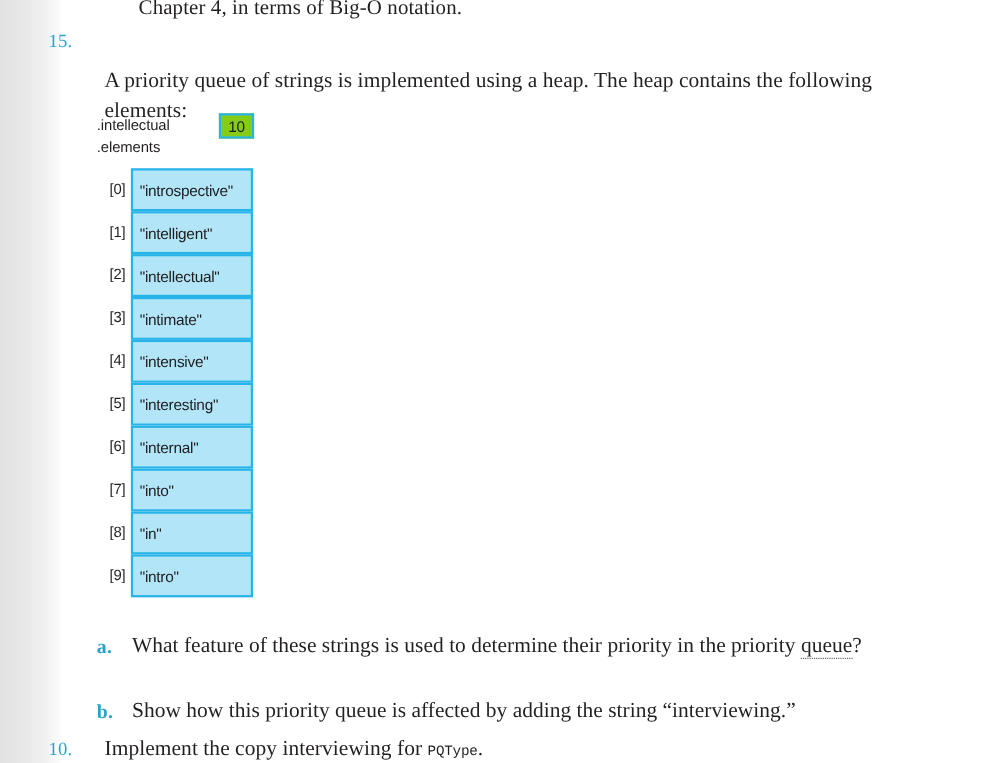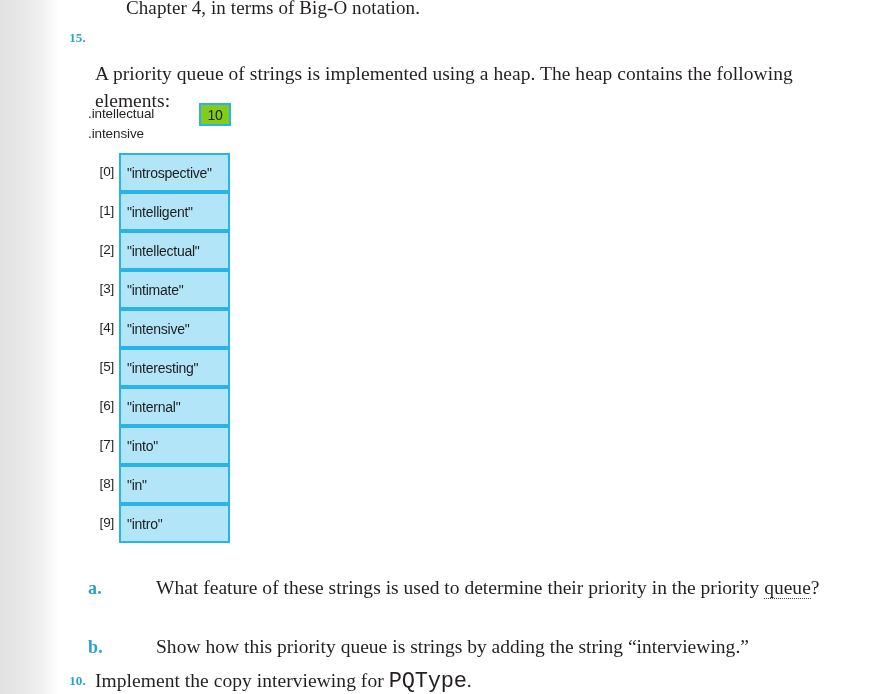--- a/index.html
+++ b/index.html
@@ -47,44 +47,44 @@
   }
 
   
   .exercise {
     position: absolute;
     display: flex;
     align-items: flex-start;
   }
   .ex-num {
     color: #2aa3cc;
-    font-weight: bold;
-    font-size: 13px;
+    font-weight: normal;
+    font-size: 17px;
     line-height: 27px;
     width: 42px;
-    text-align: right;
+    text-align: left;
     flex: 0 0 42px;
     letter-spacing: 0.2px;
   }
   .ex-body {
     font-size: 19.5px;
     line-height: 27px;
     margin-left: 9px;
     letter-spacing: 0.05px;
   }
 
   #exercise-15 { left: 44px; top: 24px; width: 800px; }
   #exercise-15 .ex-body { width: 745px; margin-top: 36px; }
 
   #exercise-16 { left: 44px; top: 667px; width: 800px; }
   #exercise-16 .ex-body { width: 760px; white-space: nowrap; }
 
   .mono {
     font-family: "Liberation Mono", "DejaVu Sans Mono", monospace;
-    font-size: 22px;
+    font-size: 13px;
     letter-spacing: -0.2px;
   }
 
   
   .diagram {
     position: absolute;
     left: 88px;
     top: 103px;
   }
   .struct-fields {
@@ -168,21 +168,20 @@
     font-weight: bold;
     font-size: 18px;
     line-height: 26px;
     flex: 0 0 32px;
     letter-spacing: 0.2px;
   }
   .sub-text {
     font-size: 19.5px;
     line-height: 26px;
     letter-spacing: 0.02px;
-    margin-left: 36px;
   }
   #subitem-a { left: 88px; top: 575px; width: 790px; }
   #subitem-a .sub-text { width: 752px; }
   #subitem-b { left: 88px; top: 634px; width: 790px; }
   #subitem-b .sub-text { width: 752px; white-space: nowrap; }
 
   
   .spellcheck {
     border-bottom: 1.5px dotted #4a4a4a;
     padding-bottom: 0px;
@@ -200,21 +199,21 @@
   <div class="exercise" id="exercise-15">
     <div class="ex-num">15.</div>
     <div class="ex-body">A priority queue of strings is implemented using a heap. The heap contains the following elements:</div>
   </div>
 
   <div class="diagram">
 
     <div class="struct-fields">
       <div class="field-label num">.intellectual</div>
       <div class="num-box">10</div>
-      <div class="field-label elem">.intensive</div>
+      <div class="field-label elem">.elements</div>
     </div>
 
     <div class="array" id="array-cells">
         <div class="array-row">
           <div class="cell-index">[0]</div>
           <div class="cell-box">"introspective"</div>
         </div>
         <div class="array-row">
           <div class="cell-index">[1]</div>
           <div class="cell-box">"intelligent"</div>
@@ -254,21 +253,21 @@
       </div>
   </div>
 
   <div class="subitem" id="subitem-a">
     <div class="sub-letter">a.</div>
     <div class="sub-text"><span>What feature of these strings is used to determine their priority in the priority </span><span class="spellcheck">queue</span><span>?</span></div>
   </div>
 
   <div class="subitem" id="subitem-b">
     <div class="sub-letter">b.</div>
-    <div class="sub-text">Show how this priority queue is strings by adding the string “interviewing.”</div>
+    <div class="sub-text">Show how this priority queue is affected by adding the string “interviewing.”</div>
   </div>
 
   <div class="exercise" id="exercise-16">
     <div class="ex-num">10.</div>
     <div class="ex-body"><span>Implement the copy interviewing for </span><span class="mono">PQType</span><span>.</span></div>
   </div>
 
 </div>
 
 </body></html>

